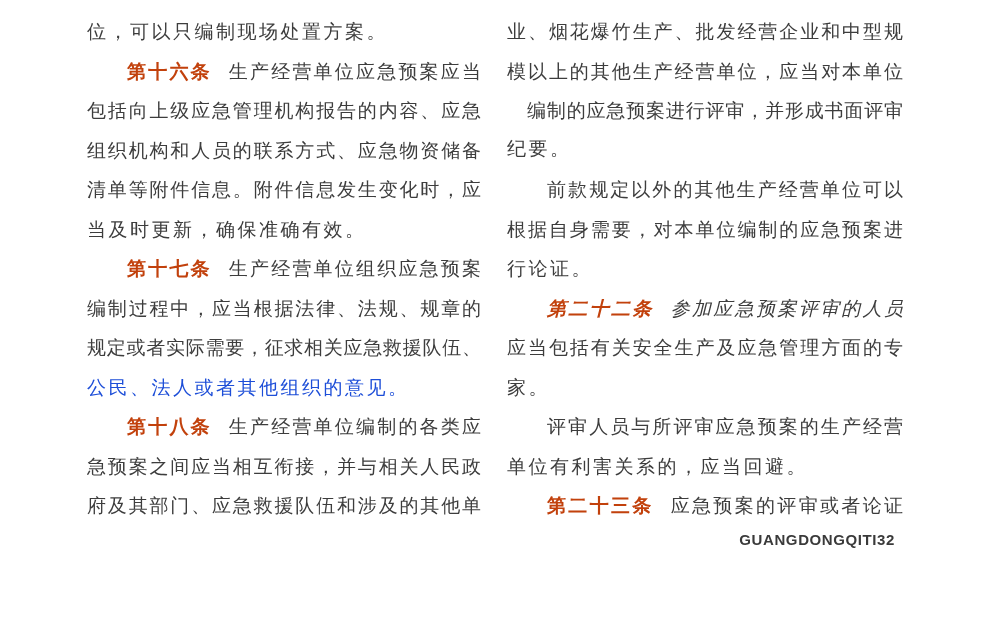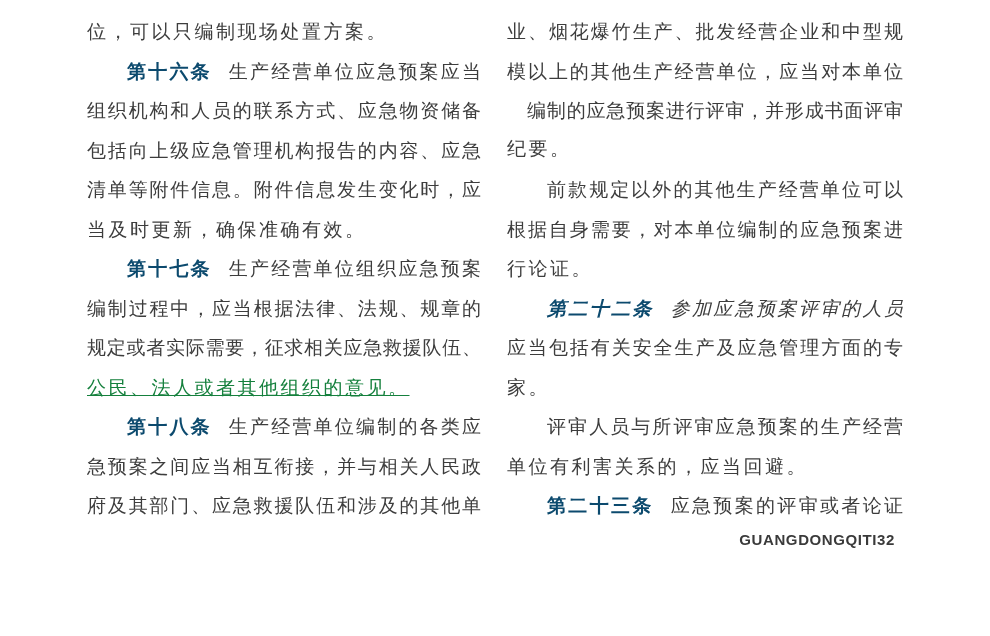--- a/index.html
+++ b/index.html
@@ -38,21 +38,21 @@
     text-align: justify;
     text-align-last: justify;
     text-justify: inter-character;
   }
   .line.end {
     letter-spacing: 2.5px;
   }
   .line.indent { padding-left: 40px; }
   .bold {
     font-weight: bold;
-    color: #0c4a6e;
+    color: #c2410c;
     margin-right: 17px;
   }
   .footer {
     position: absolute;
     top: 531px;
     right: 95px;
     font-family: "Liberation Sans", sans-serif;
     font-size: 15px;
     font-weight: bold;
     color: #3a3a3a;
@@ -61,28 +61,28 @@
   .footer .pagenum { margin-left: 0; }
 </style>
 </head>
 <body style="background: rgb(255, 255, 255);">
 
 <div class="page">
 
   <div class="col col-left">
       <div class="line end" style="color: rgb(61, 61, 61);"><span>位，可以只编制现场处置方案。</span></div>
       <div class="line justify indent" style="color: rgb(61, 61, 61);"><span class="bold">第十六条</span><span>生产经营单位应急预案应当</span></div>
+      <div class="line justify" style="color: rgb(61, 61, 61);"><span>包括向上级应急管理机构报告的内容、应急</span></div>
       <div class="line justify" style="color: rgb(61, 61, 61);"><span>组织机构和人员的联系方式、应急物资储备</span></div>
-      <div class="line justify" style="color: rgb(61, 61, 61);"><span>包括向上级应急管理机构报告的内容、应急</span></div>
       <div class="line justify" style="color: rgb(61, 61, 61);"><span>清单等附件信息。附件信息发生变化时，应</span></div>
       <div class="line end" style="color: rgb(61, 61, 61);"><span>当及时更新，确保准确有效。</span></div>
       <div class="line justify indent" style="color: rgb(61, 61, 61);"><span class="bold">第十七条</span><span>生产经营单位组织应急预案</span></div>
       <div class="line justify" style="color: rgb(61, 61, 61);"><span>编制过程中，应当根据法律、法规、规章的</span></div>
       <div class="line justify" style="color: rgb(61, 61, 61);"><span>规定或者实际需要，征求相关应急救援队伍、</span></div>
-      <div class="line end" style="color: #15803d; text-decoration: underline;"><span>公民、法人或者其他组织的意见。</span></div>
+      <div class="line end" style="color: #1d4ed8;"><span>公民、法人或者其他组织的意见。</span></div>
       <div class="line justify indent" style="color: rgb(61, 61, 61);"><span class="bold">第十八条</span><span>生产经营单位编制的各类应</span></div>
       <div class="line justify" style="color: rgb(61, 61, 61);"><span>急预案之间应当相互衔接，并与相关人民政</span></div>
       <div class="line justify" style="color: rgb(61, 61, 61);"><span>府及其部门、应急救援队伍和涉及的其他单</span></div>
     </div>
 
   <div class="col col-right">
       <div class="line justify" style="color: rgb(61, 61, 61);"><span>业、烟花爆竹生产、批发经营企业和中型规</span></div>
       <div class="line justify" style="color: rgb(61, 61, 61);"><span>模以上的其他生产经营单位，应当对本单位</span></div>
       <div class="line justify" style="color: rgb(61, 61, 61); margin-left: 20px;"><span>编制的应急预案进行评审，并形成书面评审</span></div>
       <div class="line end" style="color: rgb(61, 61, 61); font-family: Liberation Mono, monospace;"><span>纪要。</span></div>

